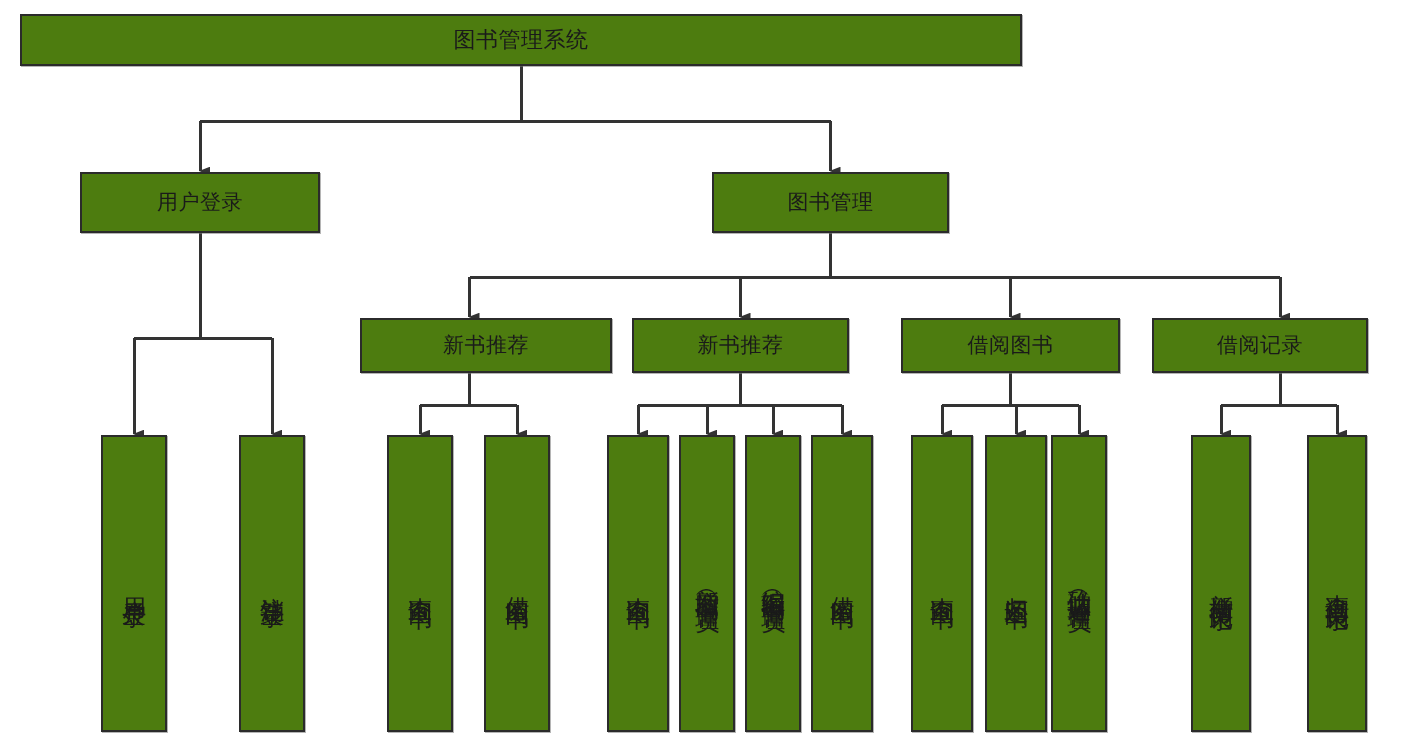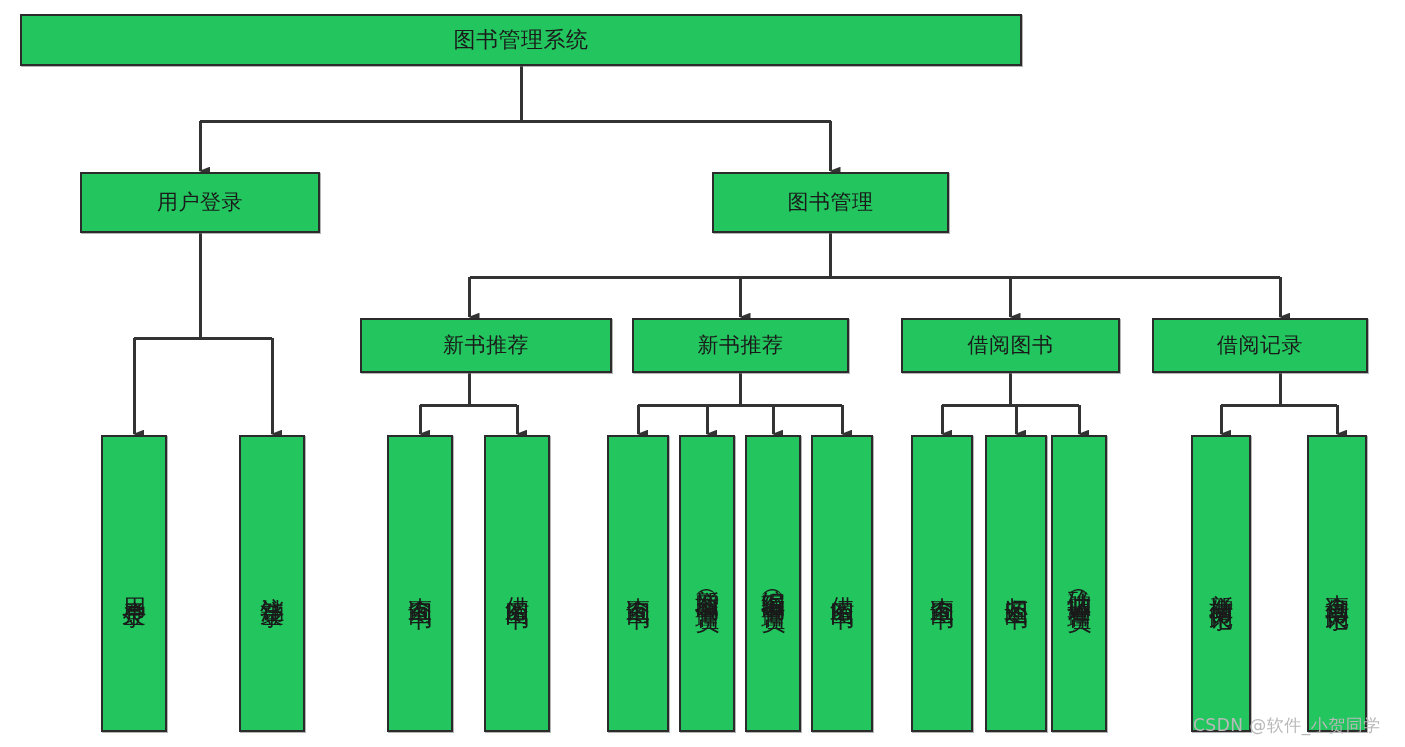--- a/index.html
+++ b/index.html
@@ -22,21 +22,21 @@
     position: absolute;
     left: 0;
     top: 0;
     width: 1405px;
     height: 747px;
     pointer-events: none;
   }
   .node {
     position: absolute;
     box-sizing: border-box;
-    background: #22c55e;
+    background: #4d7c0f;
     border: 2px solid #2b2b2b;
     display: flex;
     align-items: center;
     justify-content: center;
     color: #1a1a1a;
     box-shadow: 1px 1px 0 0 rgba(120,120,120,0.55);
   }
   .node .label {
     display: block;
     text-align: center;
@@ -176,14 +176,13 @@
         <span class="label">确认归还（管理员）</span>
       </div>
       <div class="node vert" style="left: 1191px; top: 435px; width: 60px; height: 297px;">
         <span class="label">新增借阅记录</span>
       </div>
       <div class="node vert" style="left: 1307px; top: 435px; width: 60px; height: 297px;">
         <span class="label">查询借阅记录</span>
       </div>
     </div>
 
-  <div class="watermark" style="left:1193px; top:714px;">CSDN @软件_小贺同学</div>
 </div>
 
 </body></html>

